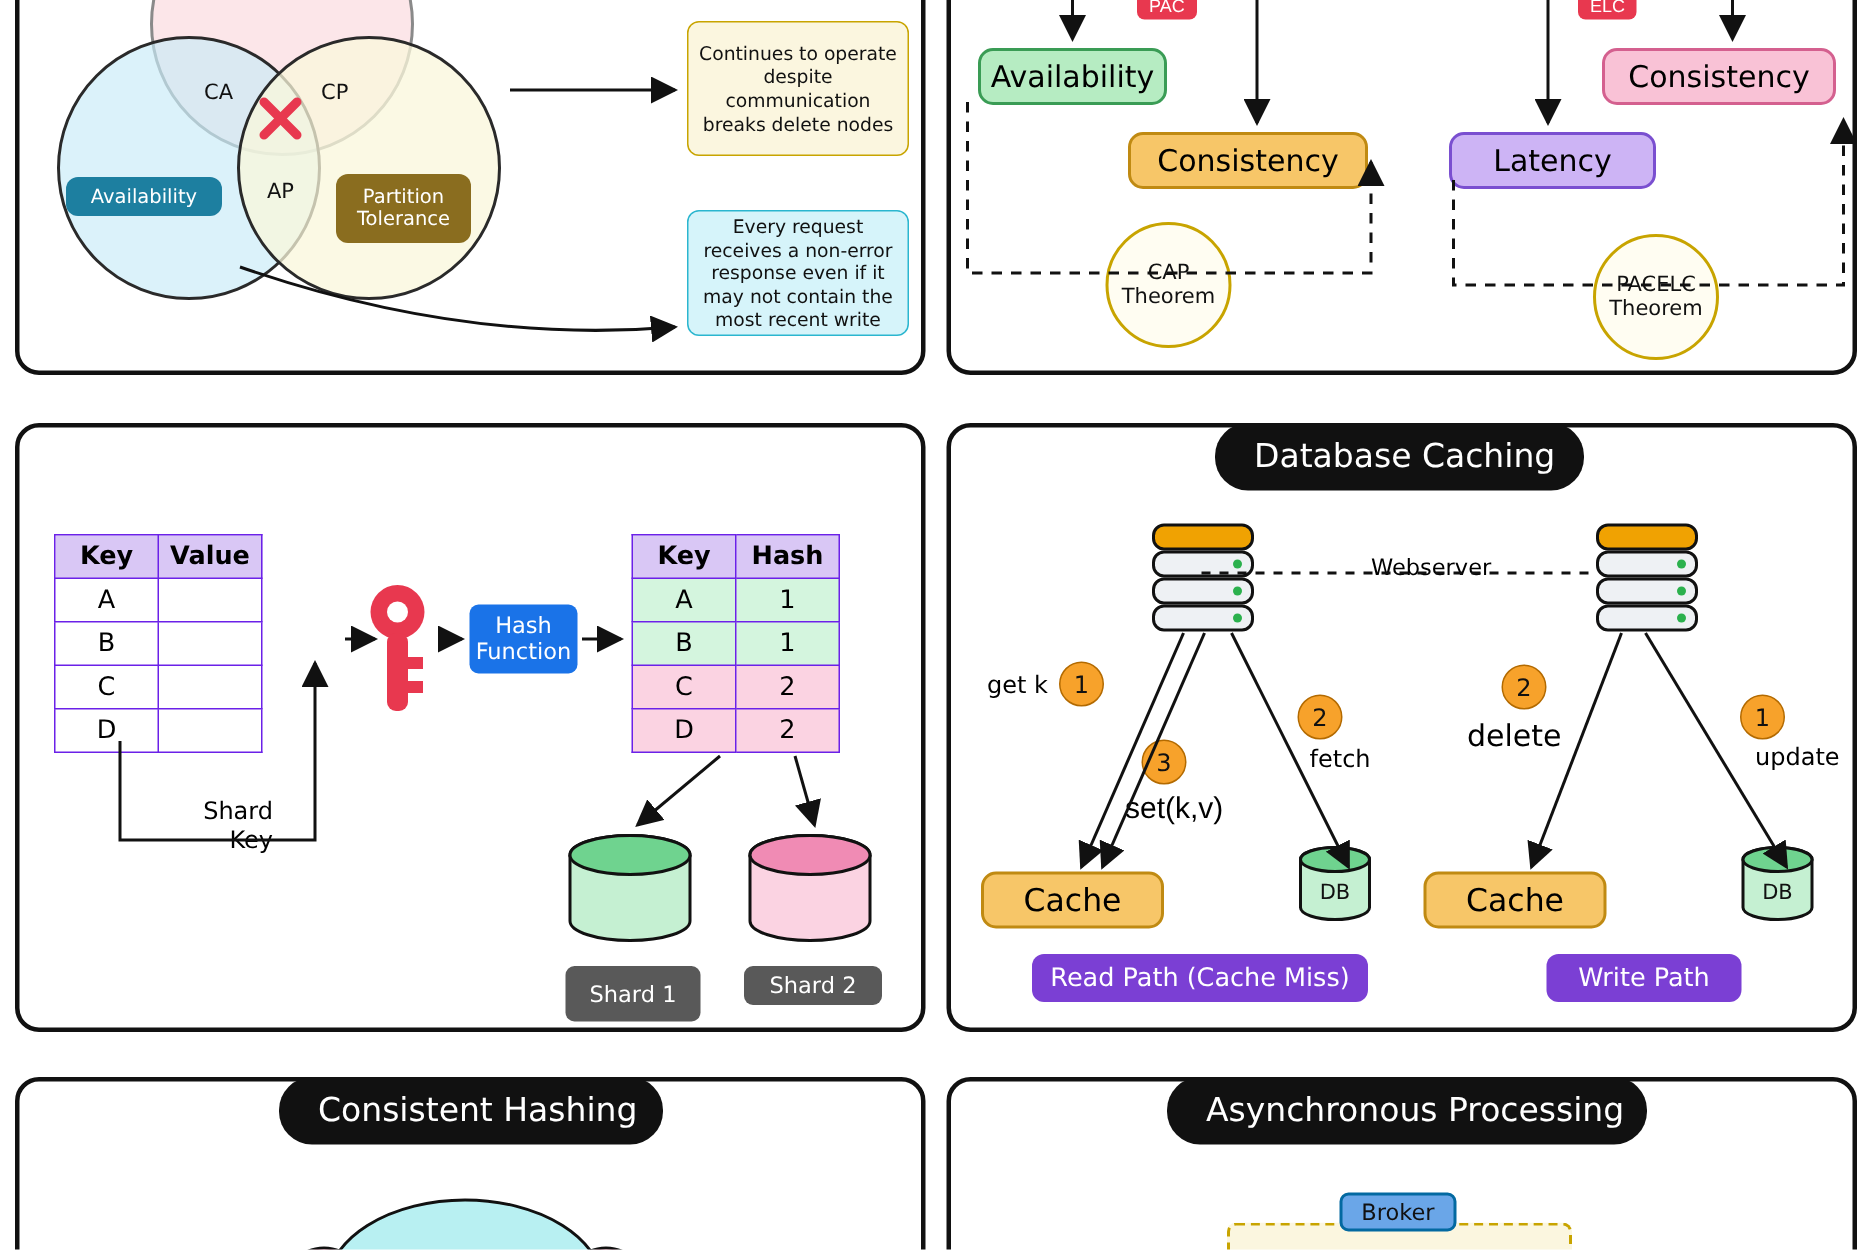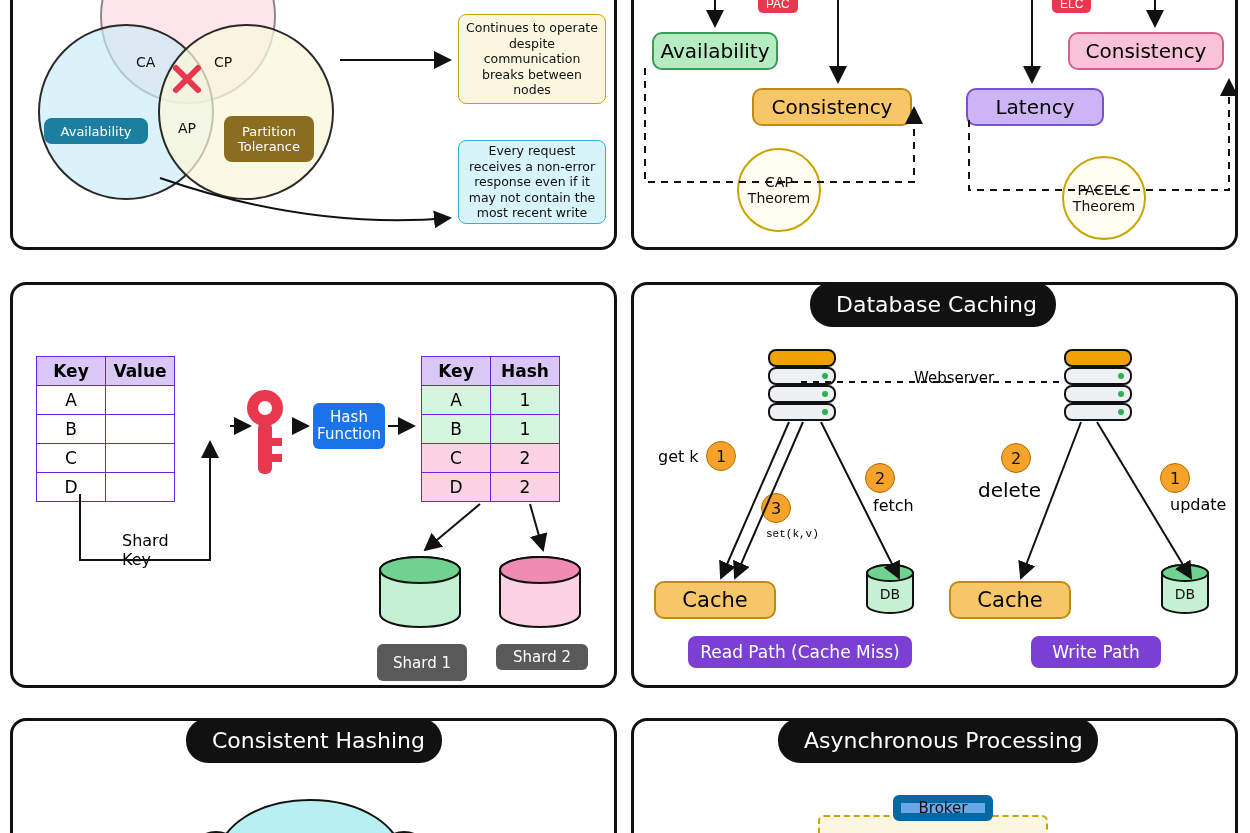--- a/index.html
+++ b/index.html
@@ -134,21 +134,21 @@
   <div class="pill" style="left:224px; top:116px; width:90px; height:46px; background:#8a6d1f; color:#fff; font-size:13px; flex-direction:column; font-family:'DejaVu Sans',sans-serif;">
     <span>Partition</span>
     <span>Tolerance</span>
   </div>
 
   <svg width="40" height="40" style="left:170px; top:62px;">
     <line x1="6" y1="6" x2="28" y2="28" stroke="#e8384f" stroke-width="6" stroke-linecap="round"></line>
     <line x1="28" y1="6" x2="6" y2="28" stroke="#e8384f" stroke-width="6" stroke-linecap="round"></line>
   </svg>
 
-  <div class="callout" style="left:458px; top:14px; width:148px; height:90px; background:#fbf6df; border:1.5px solid #c8a400; color:#111;">Continues to operate despite communication breaks between nodes</div>
+  <div class="callout" style="left:458px; top:14px; width:148px; height:90px; background:#fbf6df; border:1.5px solid #c8a400; color:#111;">Continues to operate despite communication breaks delete nodes</div>
   <div class="callout" style="left:458px; top:140px; width:148px; height:84px; background:#d6f4fa; border:1.5px solid #2bb6cf; color:#111;">Every request receives a non-error response even if it may not contain the most recent write</div>
 
   <svg width="607" height="320" style="left:10px; top:-60px;">
     <defs>
       <marker id="ah" markerWidth="9" markerHeight="9" refX="8" refY="4.5" orient="auto">
         <path d="M0,0 L9,4.5 L0,9 z" fill="#111"></path>
       </marker>
     </defs>
     <path d="M330,120 L440,120" stroke="#111" stroke-width="2" fill="none" marker-end="url(#ah)"></path>
     <path d="M150,238 Q300,290 440,278" stroke="#111" stroke-width="2" fill="none" marker-end="url(#ah)"></path>
@@ -245,21 +245,21 @@
       <td style="background:#fbd3e2;">C</td>
       <td style="background:#fbd3e2;">2</td>
     </tr>
     <tr>
       <td style="background:#fbd3e2;">D</td>
       <td style="background:#fbd3e2;">2</td>
     </tr>
   </tbody>
     </table>
 
-  <div class="lbl" style="left:122px; top:531px; font-size:16px; text-align:left; width:60px; font-family:'DejaVu Sans',sans-serif;">
+  <div class="lbl" style="left:122px; top:531px; font-size:16px; text-align:right; width:60px; font-family:'DejaVu Sans',sans-serif;">
     <div>Shard</div>
     <div>Key</div>
   </div>
 
   <svg width="86" height="86" style="left:378px; top:556px;">
     <ellipse cx="42" cy="14" rx="40" ry="13" fill="#6fd38f" stroke="#111" stroke-width="2"></ellipse>
     <path d="M2,14 L2,58 A40,13 0 0 0 82,58 L82,14" fill="#c5f0d2" stroke="#111" stroke-width="2"></path>
     <ellipse cx="42" cy="14" rx="40" ry="13" fill="#6fd38f" stroke="#111" stroke-width="2"></ellipse>
   </svg>
   <svg width="86" height="86" style="left:498px; top:556px;">
@@ -305,21 +305,21 @@
     <circle cx="60" cy="46" r="3" fill="#2bb14d"></circle>
     <rect x="4" y="56" width="66" height="16" rx="7" fill="#eef1f4" stroke="#111" stroke-width="2"></rect>
     <circle cx="60" cy="64" r="3" fill="#2bb14d"></circle>
   </svg>
 
   <div class="lbl" style="left:910px; top:369px; font-size:15px; background:#fff; padding:0 4px; font-family:'DejaVu Sans',sans-serif;">Webserver</div>
 
   <div class="lbl" style="left:658px; top:447px; font-size:16px; font-family:'DejaVu Sans',sans-serif;">get k</div>
   <div class="num-badge" style="left:706px; top:441px;">1</div>
   <div class="num-badge" style="left:761px; top:493px;">3</div>
-  <div class="lbl" style="left:766px; top:528px; font-size:11px; font-family:Liberation Mono, monospace;">set(k,v)</div>
+  <div class="lbl" style="left:750px; top:528px; font-size:20px; font-family:Liberation Sans, sans-serif;">set(k,v)</div>
   <div class="num-badge" style="left:865px; top:463px;">2</div>
   <div class="lbl" style="left:873px; top:496px; font-size:16px; font-family:'DejaVu Sans',sans-serif;">fetch</div>
 
   <div class="num-badge" style="left:1001px; top:443px;">2</div>
   <div class="lbl" style="left:978px; top:478px; font-size:20px; font-family:'DejaVu Sans',sans-serif;">delete</div>
   <div class="num-badge" style="left:1160px; top:463px;">1</div>
   <div class="lbl" style="left:1170px; top:495px; font-size:16px; font-family:'DejaVu Sans',sans-serif;">update</div>
 
   <div class="box" style="left:654px; top:581px; width:122px; height:38px; background:#f7c668; border:2px solid #c08a12; font-size:21px; font-family:'DejaVu Sans',sans-serif;">Cache</div>
   <div class="box" style="left:949px; top:581px; width:122px; height:38px; background:#f7c668; border:2px solid #c08a12; font-size:21px; font-family:'DejaVu Sans',sans-serif;">Cache</div>
@@ -361,16 +361,16 @@
     <path d="M38,58 A92,58 0 0 1 222,58" fill="#b8f0f2" stroke="#111" stroke-width="2"></path>
     <circle cx="36" cy="58" r="26" fill="#f9a7c2" stroke="#111" stroke-width="2"></circle>
     <circle cx="224" cy="58" r="26" fill="#f9a7c2" stroke="#111" stroke-width="2"></circle>
     <text x="36" y="64" font-size="17" text-anchor="middle" fill="#111" font-family="DejaVu Sans, sans-serif">K4</text>
     <text x="224" y="64" font-size="17" text-anchor="middle" fill="#111" font-family="DejaVu Sans, sans-serif">K1</text>
   </svg>
 
   <div class="panel" style="left:631px; top:718px; width:607px; height:180px;"></div>
   <div class="panel-title" style="left:778px; top:718px; width:320px; box-sizing:border-box;">Asynchronous Processing</div>
 
-  <div class="pill" style="left:893px; top:795px; width:100px; height:26px; background:#6aa6e8; border:8px solid #0369a1; color:#111; font-size:15px; border-radius:6px; z-index:3; font-family:'DejaVu Sans',sans-serif;">Broker</div>
+  <div class="pill" style="left:893px; top:795px; width:78px; height:26px; background:#6aa6e8; border:2px solid #0369a1; color:#111; font-size:15px; border-radius:6px; z-index:3; font-family:'DejaVu Sans',sans-serif;">Broker</div>
   <div style="position:absolute; left:818px; top:815px; width:226px; height:28px; background:#fbf6df; border:2px dashed #c8a400; border-radius:6px; z-index:1;"></div>
 
 </div>
 
 </body></html>

